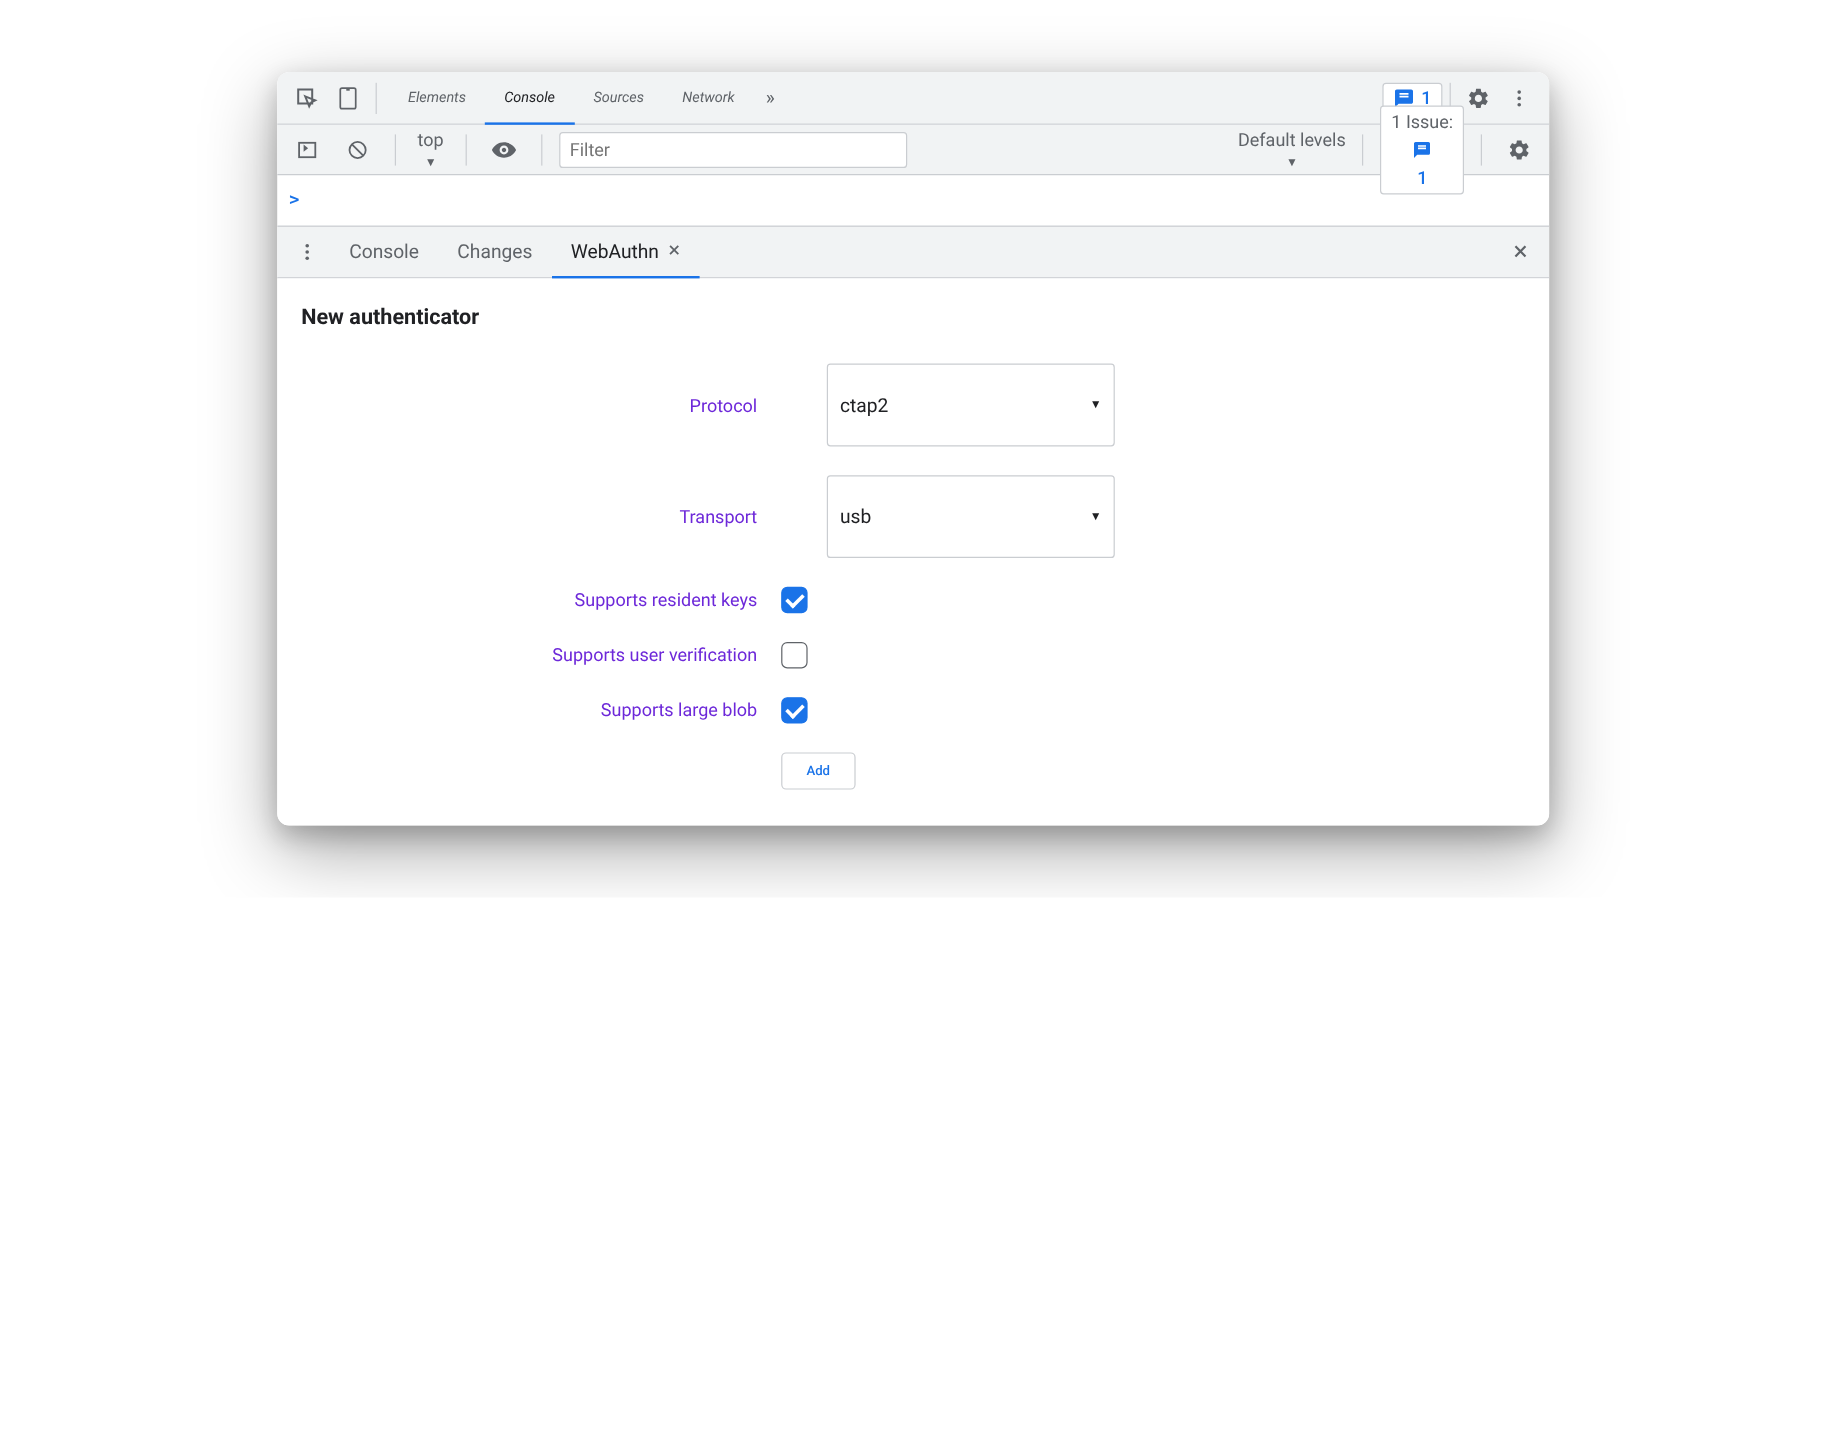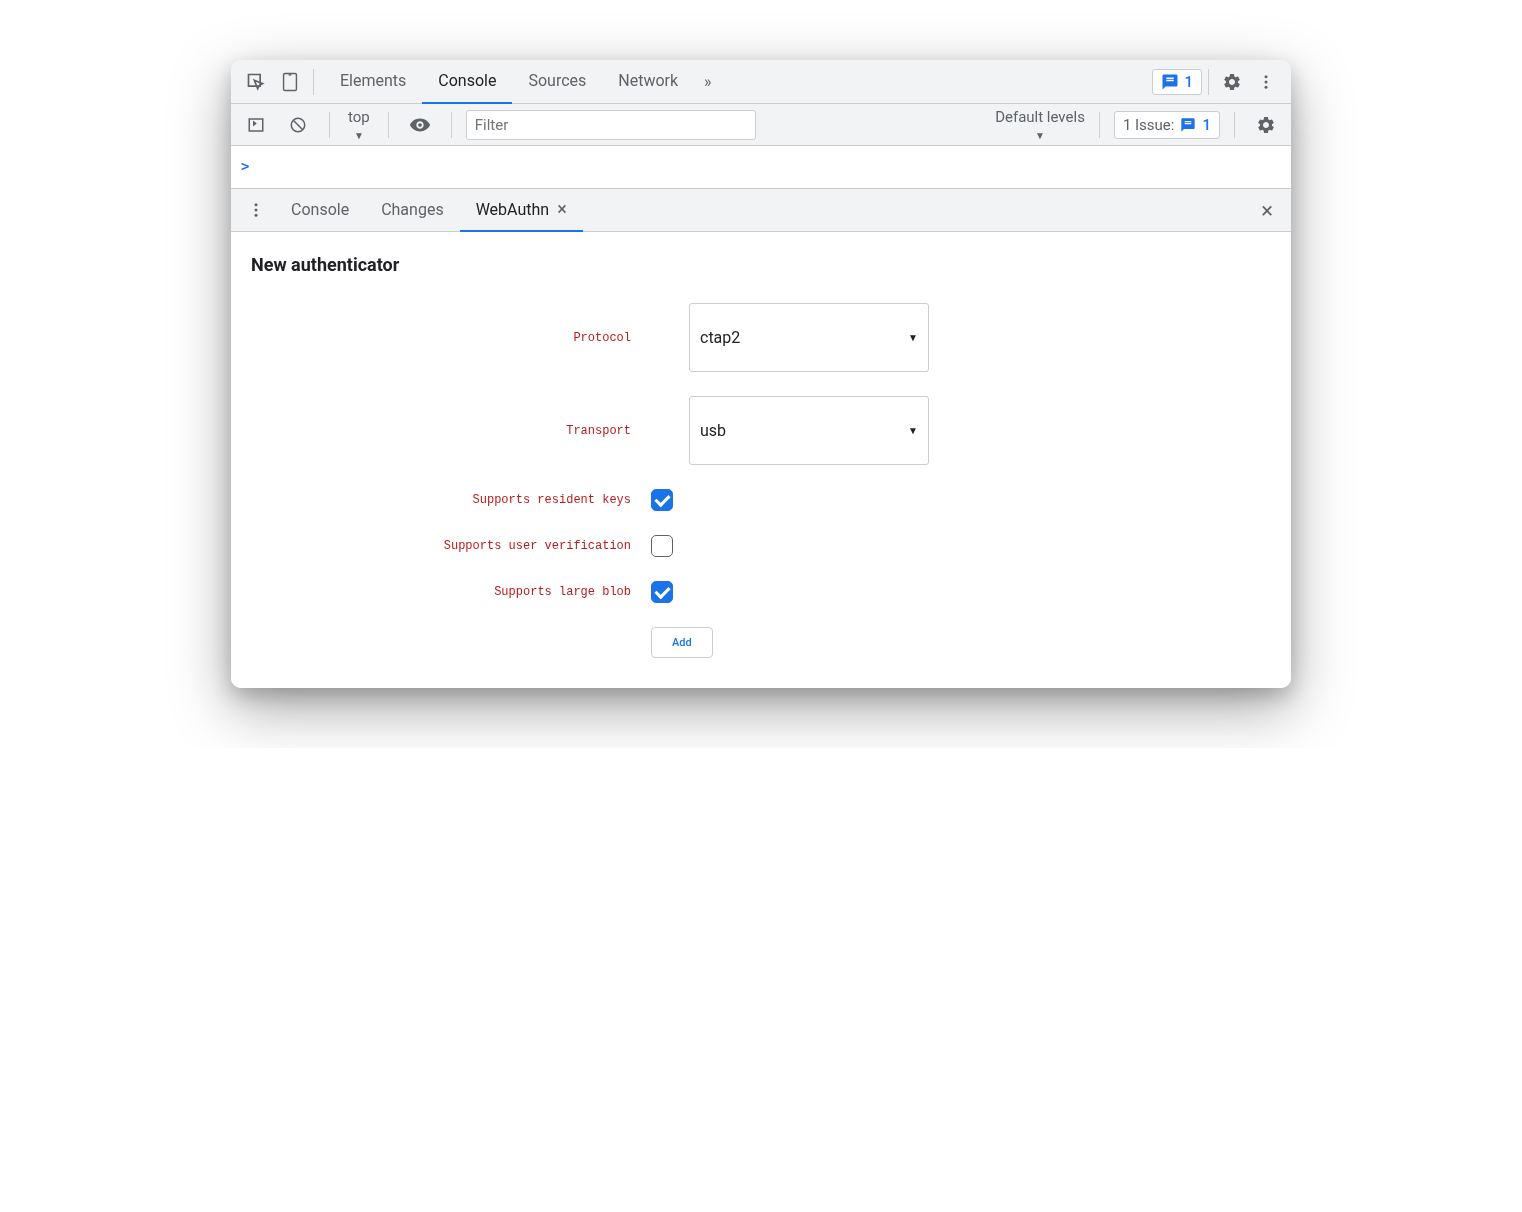--- a/index.html
+++ b/index.html
@@ -10,54 +10,54 @@
     .dot { width: 13px; height: 13px; border-radius: 50%; }
     .dot.red { background: #ff5f57; }
     .dot.yellow { background: #febc2e; }
     .dot.green { background: #28c840; }
     .title { color: #d9d7d9; font-size: 15px; font-weight: 600; position: absolute; left: 50%; transform: translateX(-50%); }
     
     .main-toolbar { background: #f1f3f4; border-bottom: 1px solid #cacdd1; display: flex; align-items: center; height: 44px; padding: 0 8px; }
     .tool-icon { width: 34px; height: 34px; display: flex; align-items: center; justify-content: center; color: #5f6368; cursor: pointer; }
     .divider { width: 1px; height: 26px; background: #cacdd1; margin: 0 6px; }
     .tabs { display: flex; align-items: center; gap: 0; margin-left: 4px; }
-    .tab { padding: 0 16px; height: 44px; display: flex; align-items: center; color: #5f6368; font-size: 16px; cursor: pointer; border-bottom: 2px solid transparent; }
+    .tab { padding: 0 16px; height: 44px; display: flex; align-items: center; color: #5f6368; font-size: 12px; cursor: pointer; border-bottom: 2px solid transparent; font-style: italic; }
     .tab.active { color: #202124; border-bottom-color: #1a73e8; }
     .spacer { flex: 1; }
     .overflow-icon { color: #5f6368; padding: 0 10px; cursor: pointer; font-size: 16px; }
     .badge-btn { display: flex; align-items: center; gap: 5px; border: 1px solid #cacdd1; border-radius: 3px; padding: 3px 8px; cursor: pointer; background: #fff; }
     .badge-btn svg { fill: #1a73e8; }
     .badge-btn .count { color: #1a73e8; font-weight: 500; font-size: 15px; }
     
     .console-toolbar { background: #f1f3f4; border-bottom: 1px solid #cacdd1; display: flex; align-items: center; height: 42px; padding: 0 8px; gap: 8px; }
     .ctx-select { display: flex; align-items: center; gap: 4px; color: #5f6368; font-size: 15px; cursor: pointer; padding: 0 4px; flex-direction: column; }
     .tri { font-size: 10px; color: #5f6368; }
     .filter-input { border: 1px solid #cacdd1; border-radius: 3px; padding: 5px 8px; font-size: 15px; width: 290px; color: #5f6368; background: #fff; }
     .levels { display: flex; align-items: center; gap: 4px; color: #5f6368; font-size: 15px; cursor: pointer; flex-direction: column; }
-    .issue-btn { display: flex; align-items: center; gap: 6px; border: 1px solid #cacdd1; border-radius: 3px; padding: 4px 8px; cursor: pointer; background: #fff; color: #5f6368; font-size: 15px; }
+    .issue-btn { display: flex; align-items: center; gap: 6px; border: 1px solid #cacdd1; border-radius: 3px; padding: 4px 8px; cursor: pointer; background: #fff; color: #5f6368; font-size: 15px; flex-direction: column; }
     .issue-btn svg { fill: #1a73e8; }
     .issue-btn .bc { color: #1a73e8; font-weight: 500; }
     
     .console-body { padding: 10px 10px 12px 10px; min-height: 42px; }
     .prompt { color: #1a73e8; font-weight: bold; font-family: monospace; font-size: 14px; }
     
     .drawer-toolbar { background: #f1f3f4; border-top: 1px solid #cacdd1; border-bottom: 1px solid #cacdd1; display: flex; align-items: center; height: 44px; padding: 0 8px; }
     .drawer-tabs { display: flex; align-items: center; margin-left: 2px; }
     .drawer-tab { padding: 0 16px; height: 44px; display: flex; align-items: center; color: #5f6368; font-size: 16px; cursor: pointer; border-bottom: 2px solid transparent; gap: 8px; }
     .drawer-tab.active { color: #202124; border-bottom-color: #1a73e8; }
     .close-x { color: #5f6368; font-size: 18px; cursor: pointer; line-height: 1; }
     .drawer-close { margin-left: auto; padding: 0 10px; cursor: pointer; color: #5f6368; font-size: 22px; }
     
     .enable-bar { background: #f1f3f4; border-bottom: 1px solid #e8eaed; display: flex; align-items: center; padding: 10px 12px; gap: 10px; }
     .enable-bar label { color: #5f6368; font-size: 17px; }
     
     .panel-body { padding: 22px 20px 30px 20px; background: #fff; }
     .section-title { color: #202124; font-size: 18px; font-weight: 700; margin-bottom: 28px; }
     .form-row { display: flex; align-items: center; margin-bottom: 24px; }
-    .form-label { width: 400px; text-align: right; padding-right: 20px; color: #b91c1c; font-size: 12px; font-family: Liberation Mono, monospace; }
+    .form-label { width: 400px; text-align: right; padding-right: 20px; color: #6d28d9; font-size: 15px; }
     .form-control { display: flex; align-items: center; }
     .select { border: 1px solid #cacdd1; border-radius: 3px; padding: 24px 10px; font-size: 16px; width: 240px; background: #fff; display: flex; align-items: center; justify-content: space-between; cursor: pointer; color: #202124; margin-left: 38px; }
     .select .caret { font-size: 10px; color: #202124; }
     
     .checkbox { width: 22px; height: 22px; border-radius: 5px; border: 1.5px solid #5f6368; display: flex; align-items: center; justify-content: center; cursor: pointer; background: #fff; }
     .checkbox.checked { background: #1a73e8; border-color: #1a73e8; }
     .checkbox.checked::after { content: ""; width: 6px; height: 11px; border: solid white; border-width: 0 3px 3px 0; transform: rotate(45deg); margin-top: -3px; }
     
     .add-btn { border: 1px solid #cacdd1; border-radius: 4px; padding: 8px 20px; font-size: 11px; color: #1a73e8; background: #fff; cursor: pointer; font-weight: 500; margin-left: 400px; display: inline-block; }
     

